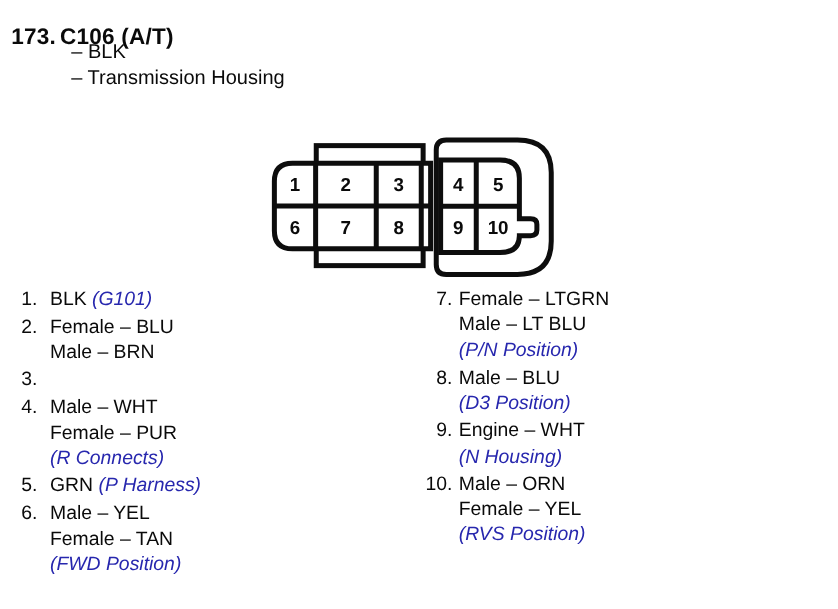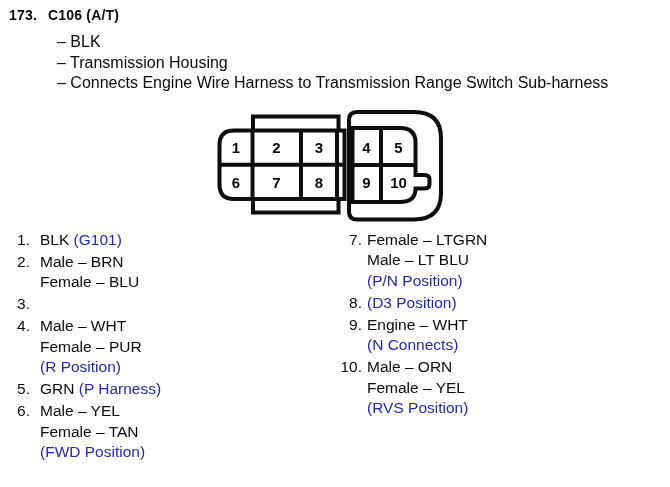--- a/index.html
+++ b/index.html
@@ -1,48 +1,47 @@
 <!DOCTYPE html>
 <html style="--ink: #0a0a0a; --line: #0d0d0d; --blue: #2727ae;"><head>
 <meta charset="utf-8">
 <style>
   html,body{margin:0;padding:0;}
   body{
     width:670px;height:487px;position:relative;overflow:hidden;
     background:#ffffff;color:var(--ink,#0a0a0a);
     font-family:"Liberation Sans",sans-serif;
   }
-  .title-row{position:absolute;left:9px;top:7px;display:flex;font-weight:bold;font-size:14px;letter-spacing:.2px;}
+  .title-row{position:absolute;left:9px;top:19px;display:flex;font-weight:bold;font-size:18px;letter-spacing:.2px;}
   .title-index{width:39px;}
   .bullets{position:absolute;left:57px;top:32px;font-size:16px;line-height:20.5px;white-space:nowrap;}
   .connector-svg{position:absolute;left:200px;top:100px;}
   .ln{fill:#ffffff;stroke:var(--line,#0d0d0d);stroke-width:4;}
   .st{fill:none;stroke:var(--line,#0d0d0d);stroke-width:4;}
   .pin-t{font-family:"Liberation Sans",sans-serif;font-size:15px;font-weight:bold;fill:var(--ink,#0a0a0a);}
   .pin-col{position:absolute;top:230px;font-size:15.5px;line-height:20.4px;white-space:nowrap;}
   #left-col{left:8px;}
   #right-col{left:336px;}
   .pin-item{display:flex;margin-bottom:1.6px;}
   .pin-num{text-align:right;flex:none;}
   #left-col .pin-num{width:22px;margin-right:10px;}
   #right-col .pin-num{width:26px;margin-right:5px;}
-  .blue{color:var(--blue,#2727ae);}
+  .blue{color:var(--blue,#2727ae);font-style:italic;}
 </style>
 </head>
 <body>
 
 <div class="title-row">
   <span class="title-index">173.</span>
   <span>C106 (A/T)</span>
 </div>
 
 <div class="bullets">
   <div>– BLK</div>
   <div>– Transmission Housing</div>
-  <div>– Connects Engine Wire Harness to Transmission Range Switch Sub-harness</div>
 </div>
 
 <svg class="connector-svg" width="260" height="130" viewBox="200 100 260 130" xmlns="http://www.w3.org/2000/svg">
 
   <rect class="ln" x="253" y="116.5" width="85.5" height="96"></rect>
 
   <path class="ln" d="M 357 112 H 414 Q 441 112 441 138 V 193 Q 441 219.5 414 219.5 H 357 Q 349 219.5 349 211.5 V 120 Q 349 112 357 112 Z"></path>
 
   <path class="ln" d="M 344.5 130.5 H 234 Q 219.5 130.5 219.5 145 V 184.5 Q 219.5 199 234 199 H 344.5 Z"></path>
   <line class="st" x1="252.5" y1="130.5" x2="252.5" y2="199"></line>
@@ -69,33 +68,33 @@
 <div id="left-col" class="pin-col">
     <div class="pin-item">
       <span class="pin-num">1.</span>
       <div>
         <div><span>BLK </span><span class="blue">(G101)</span></div>
       </div>
     </div>
     <div class="pin-item">
       <span class="pin-num">2.</span>
       <div>
+        <div><span>Female – BLU</span></div>
         <div><span>Male – BRN</span></div>
-        <div><span>Female – BLU</span></div>
       </div>
     </div>
     <div class="pin-item">
       <span class="pin-num">3.</span>
     </div>
     <div class="pin-item">
       <span class="pin-num">4.</span>
       <div>
         <div><span>Male – WHT</span></div>
         <div><span>Female – PUR</span></div>
-        <div><span class="blue">(R Position)</span></div>
+        <div><span class="blue">(R Connects)</span></div>
       </div>
     </div>
     <div class="pin-item">
       <span class="pin-num">5.</span>
       <div>
         <div><span>GRN </span><span class="blue">(P Harness)</span></div>
       </div>
     </div>
     <div class="pin-item">
       <span class="pin-num">6.</span>
@@ -111,28 +110,29 @@
       <span class="pin-num">7.</span>
       <div>
         <div><span>Female – LTGRN</span></div>
         <div><span>Male – LT BLU</span></div>
         <div><span class="blue">(P/N Position)</span></div>
       </div>
     </div>
     <div class="pin-item">
       <span class="pin-num">8.</span>
       <div>
+        <div><span>Male – BLU</span></div>
         <div><span class="blue">(D3 Position)</span></div>
       </div>
     </div>
     <div class="pin-item">
       <span class="pin-num">9.</span>
       <div>
         <div><span>Engine – WHT</span></div>
-        <div><span class="blue">(N Connects)</span></div>
+        <div><span class="blue">(N Housing)</span></div>
       </div>
     </div>
     <div class="pin-item">
       <span class="pin-num">10.</span>
       <div>
         <div><span>Male – ORN</span></div>
         <div><span>Female – YEL</span></div>
         <div><span class="blue">(RVS Position)</span></div>
       </div>
     </div>

